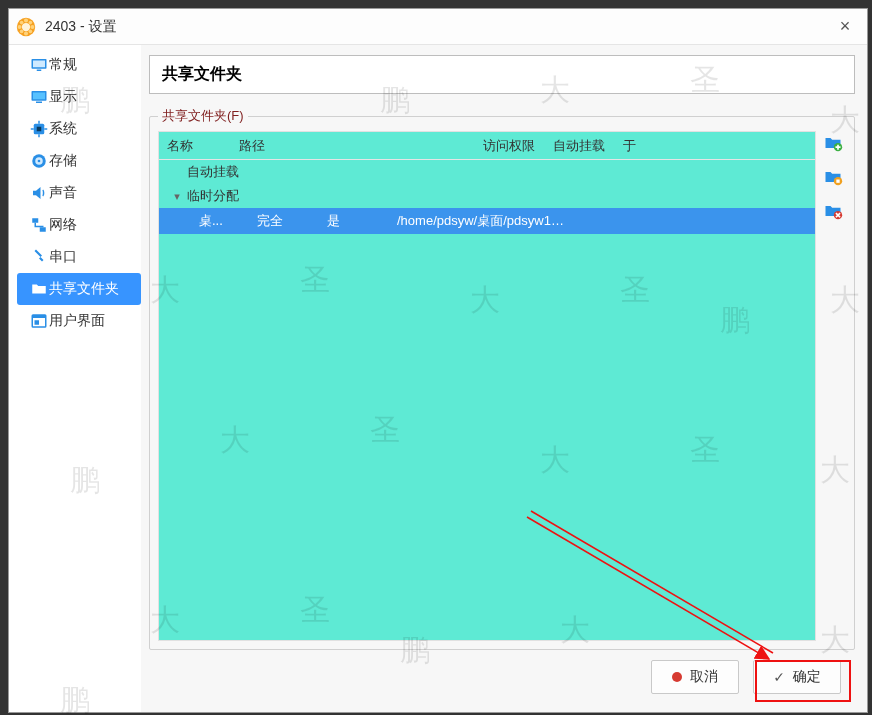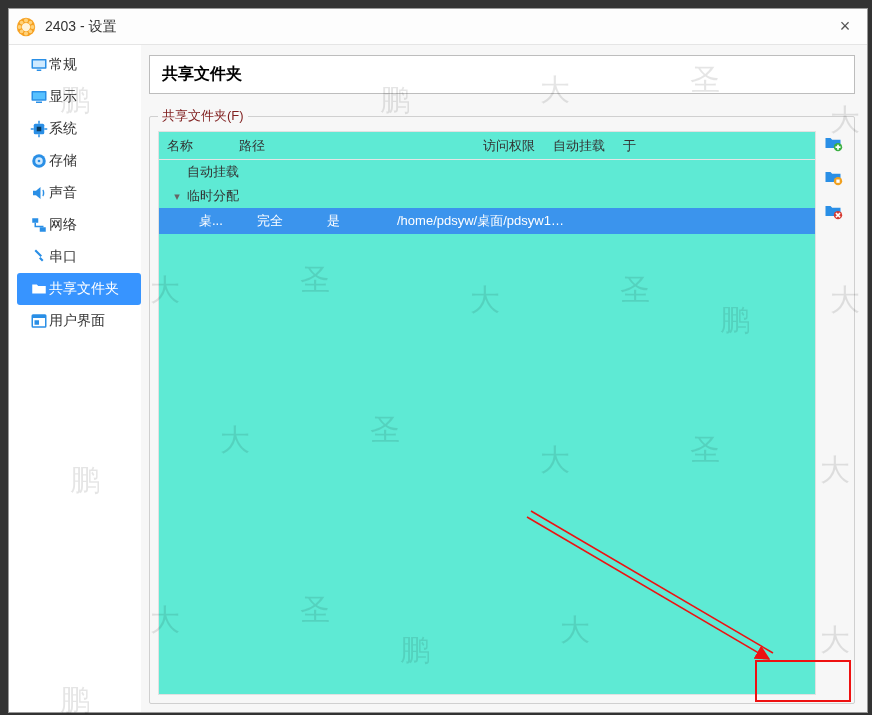--- a/index.html
+++ b/index.html
@@ -264,20 +264,30 @@
               <svg width="20" height="20" viewBox="0 0 24 24">
                   <path d="M3 6h6l2 2h10v10H3z" fill="#2a8fe6"></path>
                   <circle cx="18" cy="17" r="5" fill="#d63a31"></circle>
                   <path d="M15.5 14.5l5 5M20.5 14.5l-5 5" stroke="#fff" stroke-width="2"></path>
                 </svg>
             </span>
           </div>
         </div>
       </div>
 
+      <div class="footer">
+        <div class="btn">
+          <span class="dot"></span>
+          <span>取消</span>
+        </div>
+        <div class="btn">
+          <span class="check"></span>
+          <span>确定</span>
+        </div>
+      </div>
 
     </div>
   </div>
 
   <div class="ok-highlight"></div>
   <svg class="arrow-annot" style="left:510px; top:500px;" width="280" height="170">
     <defs>
         <marker id="ah" markerWidth="12" markerHeight="12" refX="9" refY="5" orient="auto">
           <path d="M0 0L10 5L0 10z" fill="#e11"></path>
         </marker>

